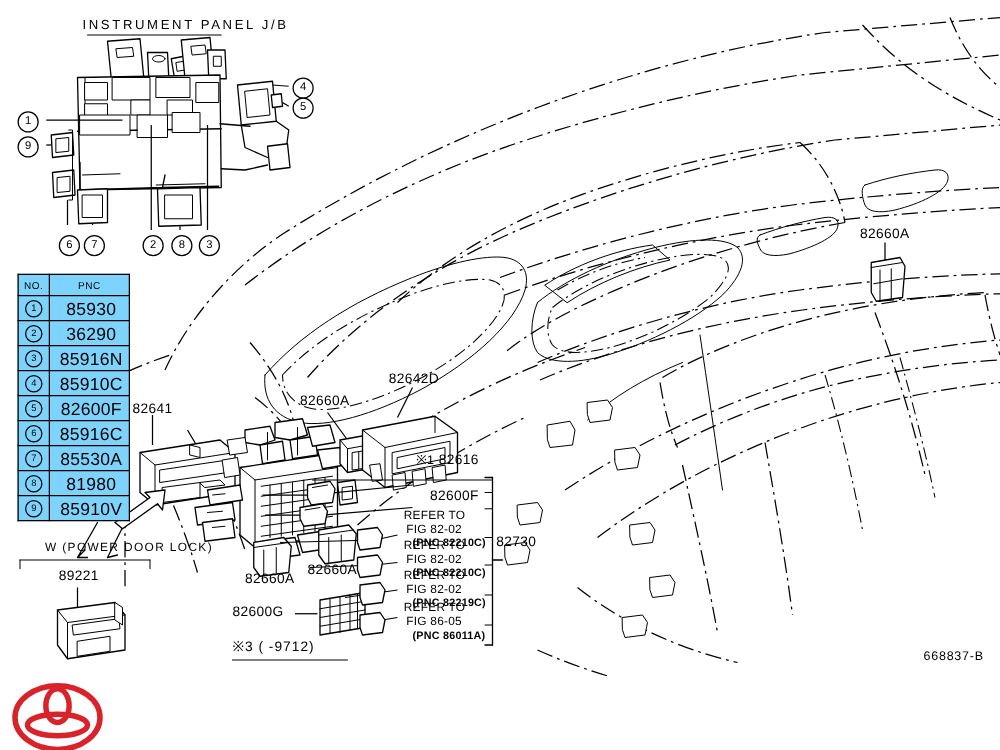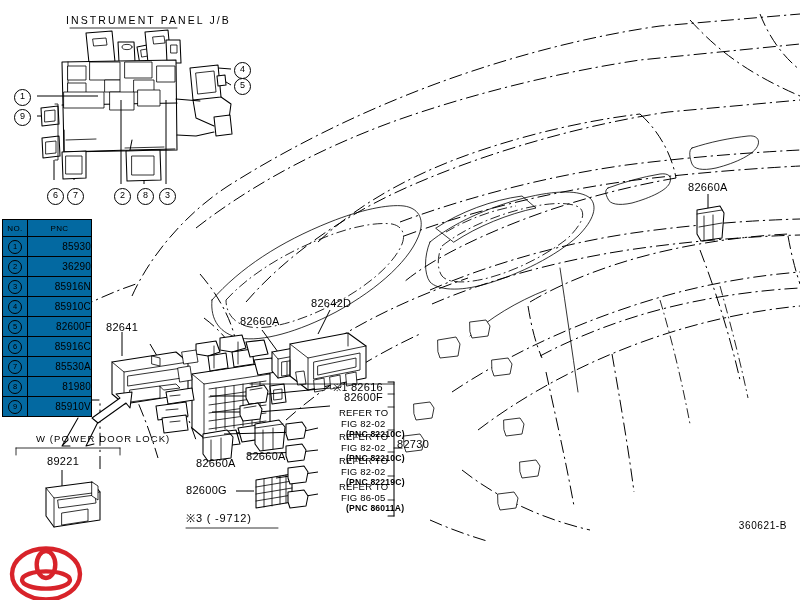--- a/index.html
+++ b/index.html
@@ -63,37 +63,37 @@
     background: #fff;
     font-size: 9px;
     line-height: 13.2px;
     text-align: center;
     font-family: "Liberation Sans", sans-serif;
   }
 
   
   #parts-table {
     position: absolute;
-    left: 2px; top: 219px;
+    left: 14px; top: 219px;
     width: 90px;
     border-collapse: collapse;
-    background: #0369a1;
+    background: #7dd3fc;
   }
   #parts-table td, #parts-table th {
     border: 1px solid #000;
     font-family: "Liberation Sans", sans-serif;
     font-size: 9.5px;
     padding: 0;
     height: 19px;
     text-align: center;
     font-weight: normal;
   }
   #parts-table th { font-size: 8px; letter-spacing: 0.4px; height: 16px; }
   #parts-table td.numcell { width: 24px; }
-  #parts-table td.pnccell { text-align: right; padding-left: 3px; font-size: 10px; letter-spacing: 0.2px; }
+  #parts-table td.pnccell { text-align: center; padding-left: 3px; font-size: 14px; letter-spacing: 0.2px; }
   .tnum {
     display: inline-block;
     width: 12px; height: 12px;
     border: 1px solid #000;
     border-radius: 50%;
     font-size: 7.5px;
     line-height: 11px;
     text-align: center;
   }
 
@@ -104,21 +104,21 @@
     width: 800px; height: 59px;
     background: #fff;
     border-top: 1px solid #ffffff;
   }
   #drawing-number {
     position: absolute;
     right: 13px; top: 521px;
     font-size: 10px;
     letter-spacing: 0.6px;
   }
-  .refer-blk { line-height: 10.5px; font-size: 9.5px; letter-spacing: 0.2px; margin-left: 16px; }
+  .refer-blk { line-height: 10.5px; font-size: 9.5px; letter-spacing: 0.2px; }
   .refer-blk .r2 { padding-left: 2px; }
   .refer-blk .r3 { padding-left: 7px; font-size: 8.6px; font-weight: bold; }
   .star { font-size: 10px; }
 </style>
 </head>
 <body>
 
 <div id="diagram-root">
 
   <svg class="layer" viewBox="0 0 800 600">
@@ -485,21 +485,21 @@
   <div class="lbl" style="left:47px; top:456px;">89221</div>
 
   <div class="lbl" style="left:106px; top:322px;">82641</div>
   <div class="lbl" style="left:688px; top:182px;">82660A</div>
   <div class="lbl" style="left:240px; top:316px;">82660A</div>
   <div class="lbl" style="left:311px; top:298px;">82642D</div>
   <div class="lbl" style="left:196px; top:458px;">82660A</div>
   <div class="lbl" style="left:246px; top:451px;">82660A</div>
   <div class="lbl" style="left:186px; top:485px;">82600G</div>
 
-  <div class="lbl" style="left:333px; top:382px;">
+  <div class="lbl" style="left:333px; top:363px;">
     <span class="star">※1</span>
     <span>82616</span>
   </div>
   <div class="lbl" style="left:344px; top:392px;">82600F</div>
 
   <div class="lbl refer-blk" style="left:323px; top:408px;">
     <div>REFER TO</div>
     <div class="r2">FIG 82-02</div>
     <div class="r3">(PNC 82210C)</div>
   </div>
@@ -512,25 +512,25 @@
     <div>REFER TO</div>
     <div class="r2">FIG 82-02</div>
     <div class="r3">(PNC 82219C)</div>
   </div>
   <div class="lbl refer-blk" style="left:323px; top:482px;">
     <div>REFER TO</div>
     <div class="r2">FIG 86-05</div>
     <div class="r3">(PNC 86011A)</div>
   </div>
 
-  <div class="lbl" style="left:397px; top:429px;margin-top:10px;">82730</div>
+  <div class="lbl" style="left:397px; top:429px;">82730</div>
 
   <div class="lbl" style="left:186px; top:513px; letter-spacing:0.8px;">※3 (    -9712)</div>
 
-  <div class="lbl" id="drawing-number">360621-B</div>
+  <div class="lbl" id="drawing-number">668837-B</div>
 
   <div id="bottom-banner">
     <svg width="74" height="56" viewBox="0 0 74 56" style="position:absolute; left:9px; top:4px;">
       <g fill="none" stroke="#d8232a" stroke-width="4.4">
         <ellipse cx="37" cy="28" rx="34" ry="25.5"></ellipse>
         <ellipse cx="37" cy="18.5" rx="9.3" ry="13.5"></ellipse>
         <ellipse cx="37" cy="34" rx="24" ry="8.6"></ellipse>
       </g>
     </svg>
 

